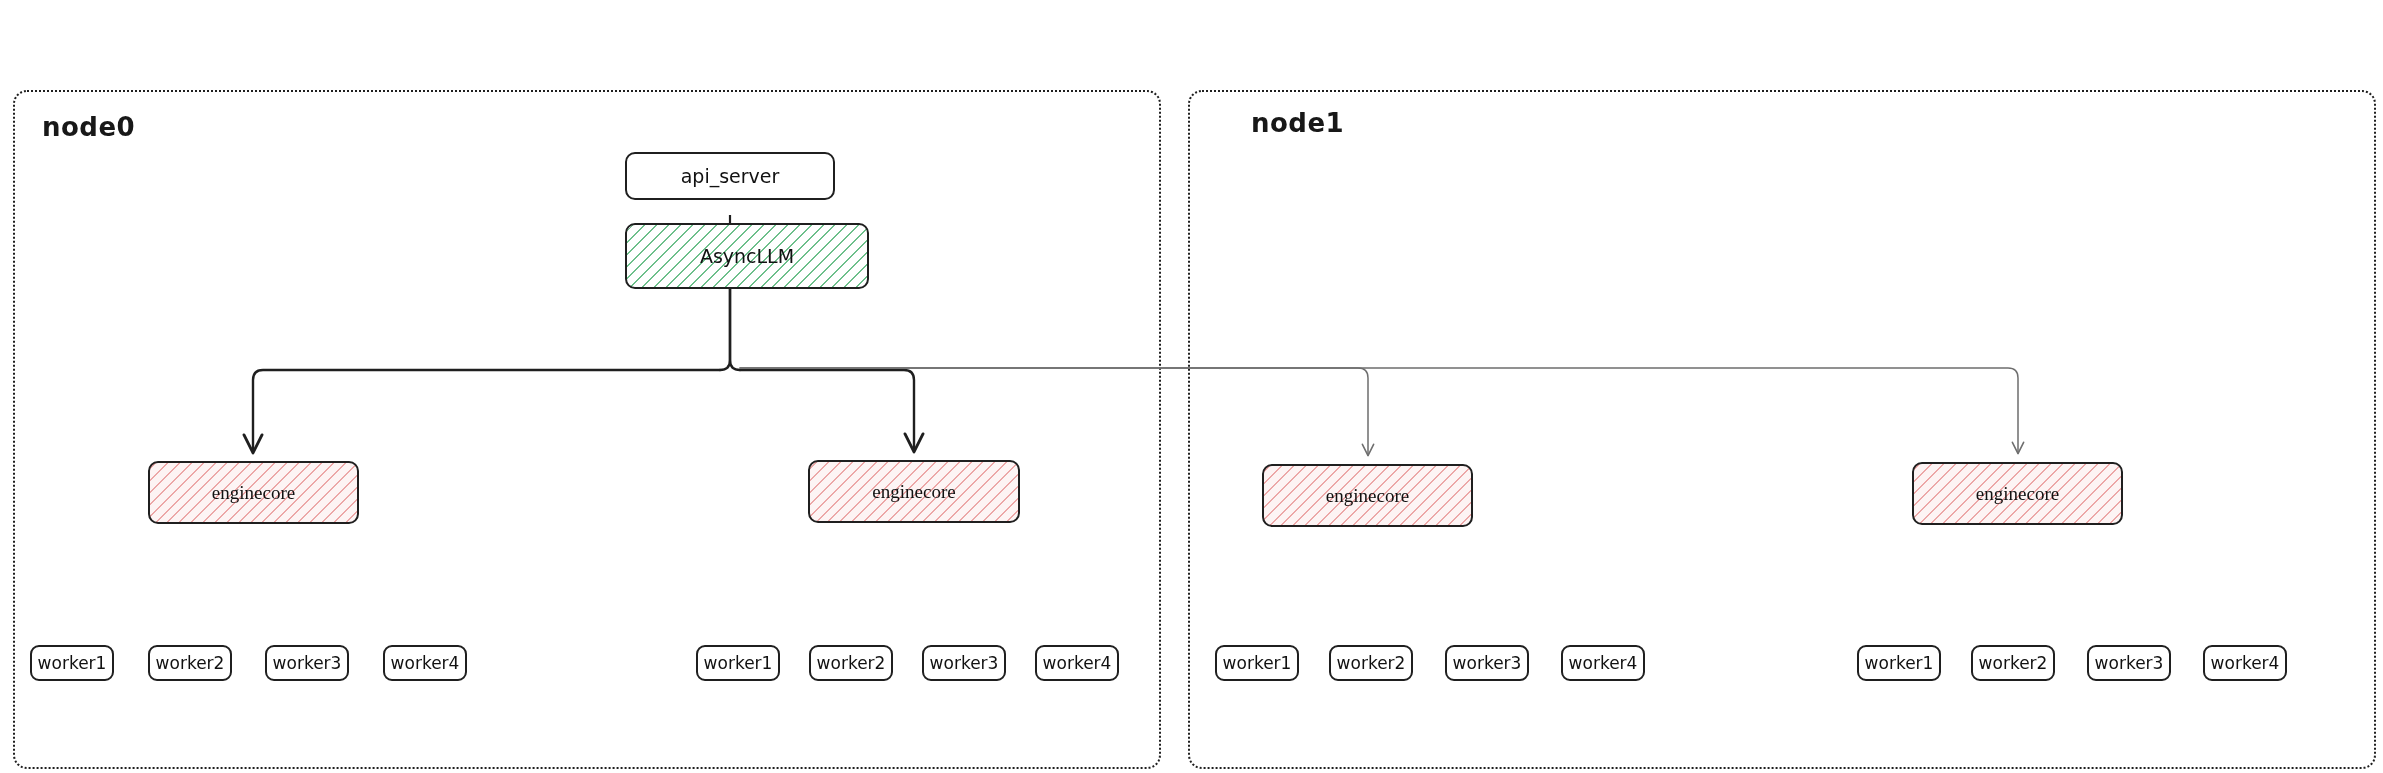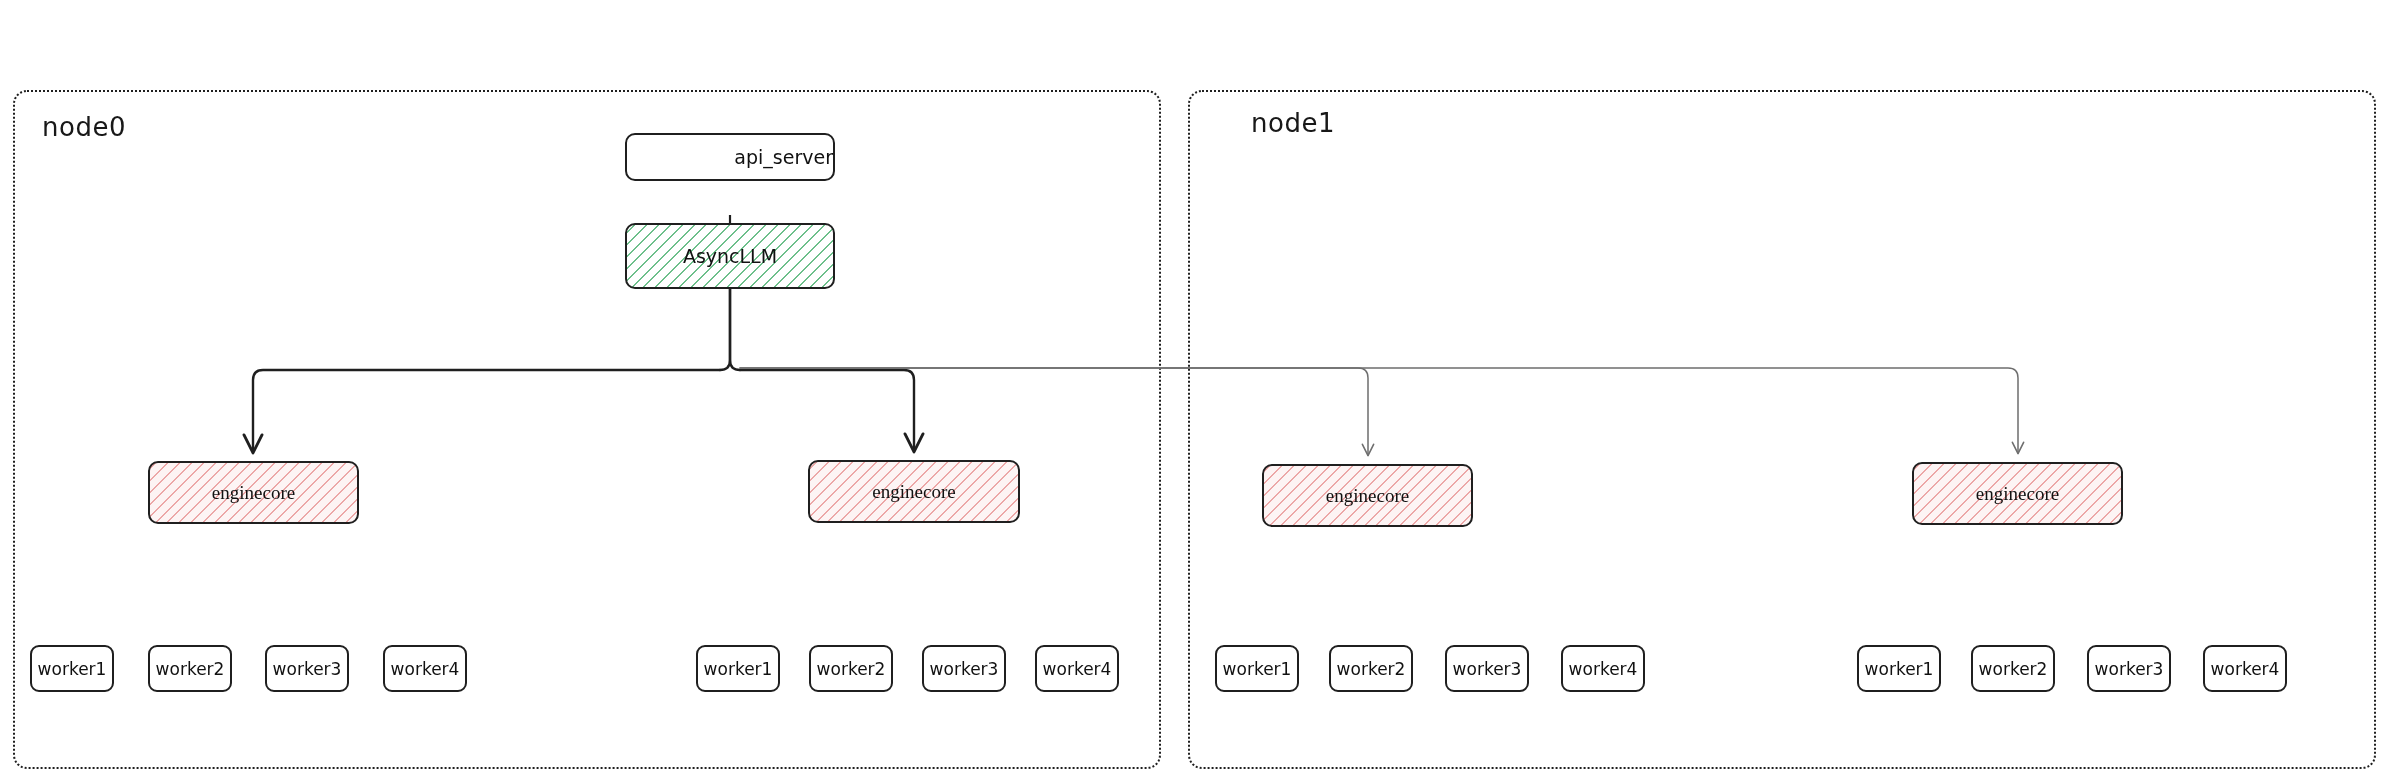--- a/index.html
+++ b/index.html
@@ -18,21 +18,21 @@
 
   .cluster{
     position:absolute;
     border:2.6px dotted #1f1f1f;
     border-radius:14px;
     background:transparent;
   }
   .cluster-label{
     position:absolute;
     font-family:"DejaVu Sans","Liberation Sans",sans-serif;
-    font-size:26px;color:#181818;letter-spacing:0.5px;white-space:nowrap;
+    font-size:26px;color:#181818;letter-spacing:0.5px;white-space:nowrap;font-weight:bold;
   }
 
   .node{
     position:absolute;
     box-sizing:border-box;
     border:2.2px solid #1f1f1f;
     border-radius:10px;
     display:flex;align-items:center;justify-content:center;
     font-size:19px;color:#111;
     background:#ffffff;
@@ -61,21 +61,21 @@
   }
 
   .worker{
     position:absolute;
     box-sizing:border-box;
     border:2.2px solid #1f1f1f;
     border-radius:9px;
     background:#ffffff;
     display:flex;align-items:center;justify-content:center;
     font-size:17px;color:#111;white-space:nowrap;
-    height:47px;
+    height:36px;
   }
 </style>
 </head>
 <body>
 
 <div id="stage">
 
 
   <div class="cluster" style="left:13px;top:90px;width:1144px;height:675px;"></div>
   <div class="cluster-label" style="left:42px;top:112px;">node0</div>
@@ -100,25 +100,25 @@
 
     <path d="M 720 370 L 263 370 Q 253 370 253 380 L 253 452" fill="none" stroke="#1f1f1f" stroke-width="2.4" stroke-linecap="round" marker-end="url(#arrow-dark)"></path>
 
     <path d="M 740 370 L 904 370 Q 914 370 914 380 L 914 451" fill="none" stroke="#1f1f1f" stroke-width="2.4" stroke-linecap="round" marker-end="url(#arrow-dark)"></path>
 
     <path d="M 740 368 L 1358 368 Q 1368 368 1368 378 L 1368 455" fill="none" stroke="#6e6e6e" stroke-width="1.5" stroke-linecap="round" marker-end="url(#arrow-gray)"></path>
 
     <path d="M 740 368 L 2008 368 Q 2018 368 2018 378 L 2018 453" fill="none" stroke="#6e6e6e" stroke-width="1.5" stroke-linecap="round" marker-end="url(#arrow-gray)"></path>
   </svg>
 
-  <div class="node plain" style="left:625px;top:133px;width:210px;height:48px;justify-content:flex-end;">
+  <div class="node plain" style="left:625px;top:152px;width:210px;height:48px;">
     <span>api_server</span>
   </div>
 
-  <div class="node hatch-green" style="left:625px;top:223px;width:210px;height:66px;">
+  <div class="node hatch-green" style="left:625px;top:223px;width:244px;height:66px;">
     <span>AsyncLLM</span>
   </div>
 
   <div class="node hatch-pink" style="left:148px;top:461px;width:211px;height:63px;">
     <span>enginecore</span>
   </div>
 
   <div class="node hatch-pink" style="left:808px;top:460px;width:212px;height:63px;">
     <span>enginecore</span>
   </div>

